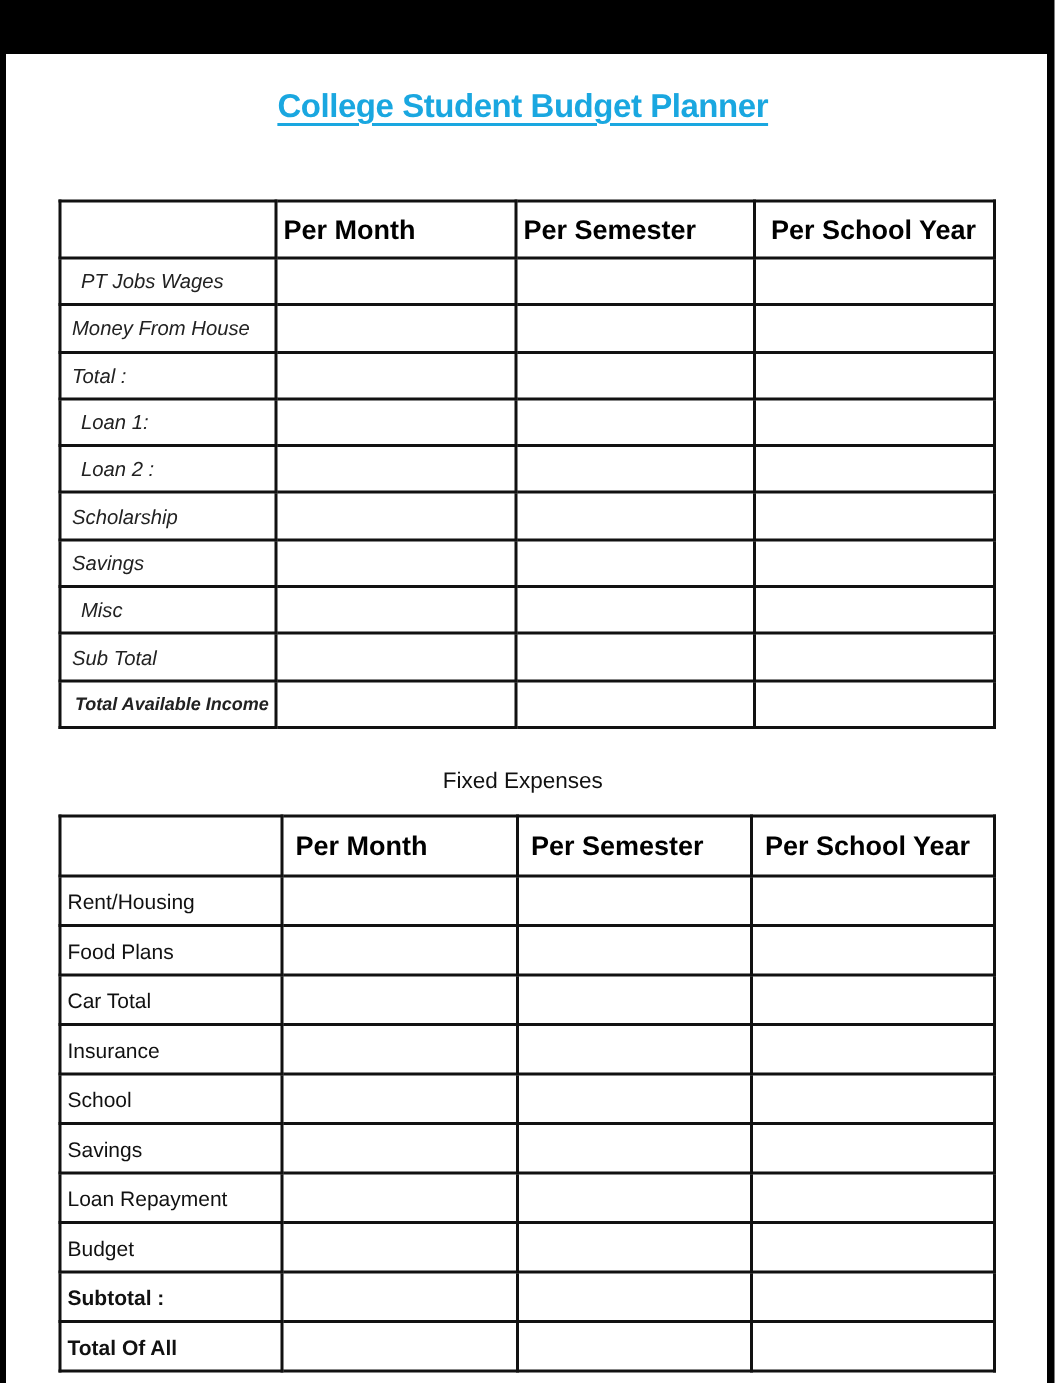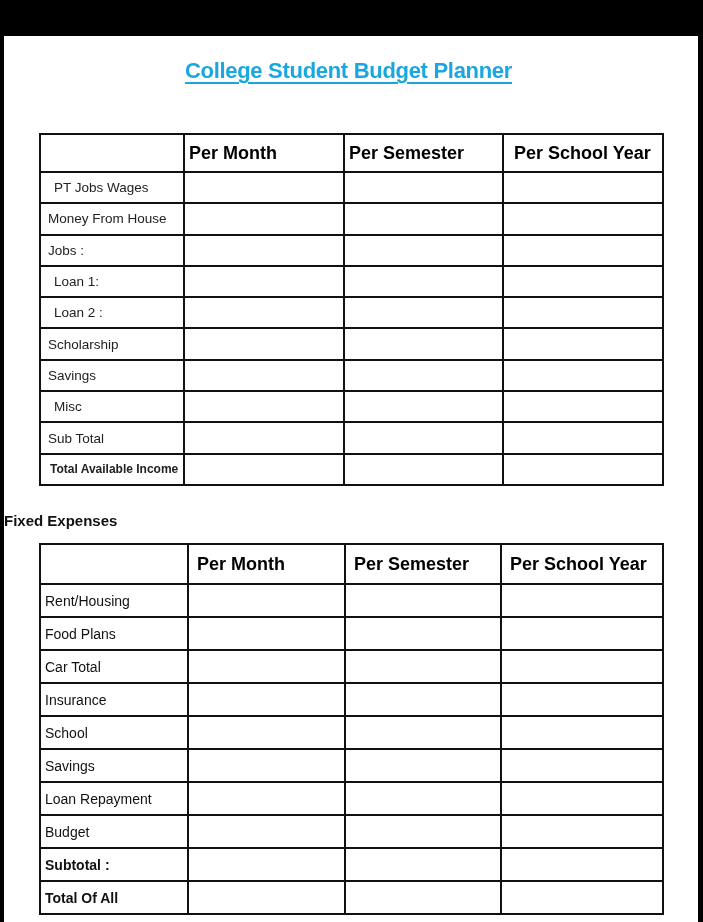--- a/index.html
+++ b/index.html
@@ -14,26 +14,26 @@
       position:absolute; left:0; top:22px; width:689px; text-align:center;
       color:#1aa7e0; font-weight:bold; font-size:22px; letter-spacing:-0.3px;
     }
     .title span { text-decoration:underline; text-decoration-thickness:2px; text-underline-offset:4px; }
     table { position:absolute; border-collapse:collapse; table-layout:fixed; }
     td, th { border:2px solid #111; padding:0; overflow:hidden; white-space:nowrap; }
     #income { left:35px; top:97px; width:623px; }
     #income th { height:36px; font-size:18px; font-weight:bold; text-align:left; padding-left:4px; vertical-align:middle; }
     #income th.c3 { padding-left:10px; }
     #income td { height:29.3px; font-size:13.5px; color:#222; }
-    #income td.lbl { padding-left:7px; }
+    #income td.lbl { padding-left:7px;font-style:italic; }
     #income td.lbl.ind { padding-left:13px; }
     #income td.bold { font-weight:bold; font-size:12px; padding-left:9px; }
     .sub {
-      position:absolute; left:0; top:476px; width:689px; 
-      font-weight:bold; font-size:15px; color:#111;
+      position:absolute; left:0; top:476px; width:689px; text-align:center;
+      font-weight:normal; font-size:15px; color:#111;
     }
     #expenses { left:35px; top:507px; width:623px; }
     #expenses th { height:38px; font-size:18px; font-weight:bold; text-align:left; padding-left:8px; }
     #expenses td { height:31px; font-size:14px; color:#111; }
     #expenses td.lbl { padding-left:4px; }
     #expenses td.b { font-weight:bold;border-radius:13px; }
   </style>
 </head>
 <body>
 
@@ -62,21 +62,21 @@
           <td></td>
           <td></td>
         </tr>
         <tr>
           <td class="lbl ">Money From House</td>
           <td></td>
           <td></td>
           <td></td>
         </tr>
         <tr>
-          <td class="lbl ">Jobs :</td>
+          <td class="lbl ">Total :</td>
           <td></td>
           <td></td>
           <td></td>
         </tr>
         <tr>
           <td class="lbl ind">Loan 1:</td>
           <td></td>
           <td></td>
           <td></td>
         </tr>

